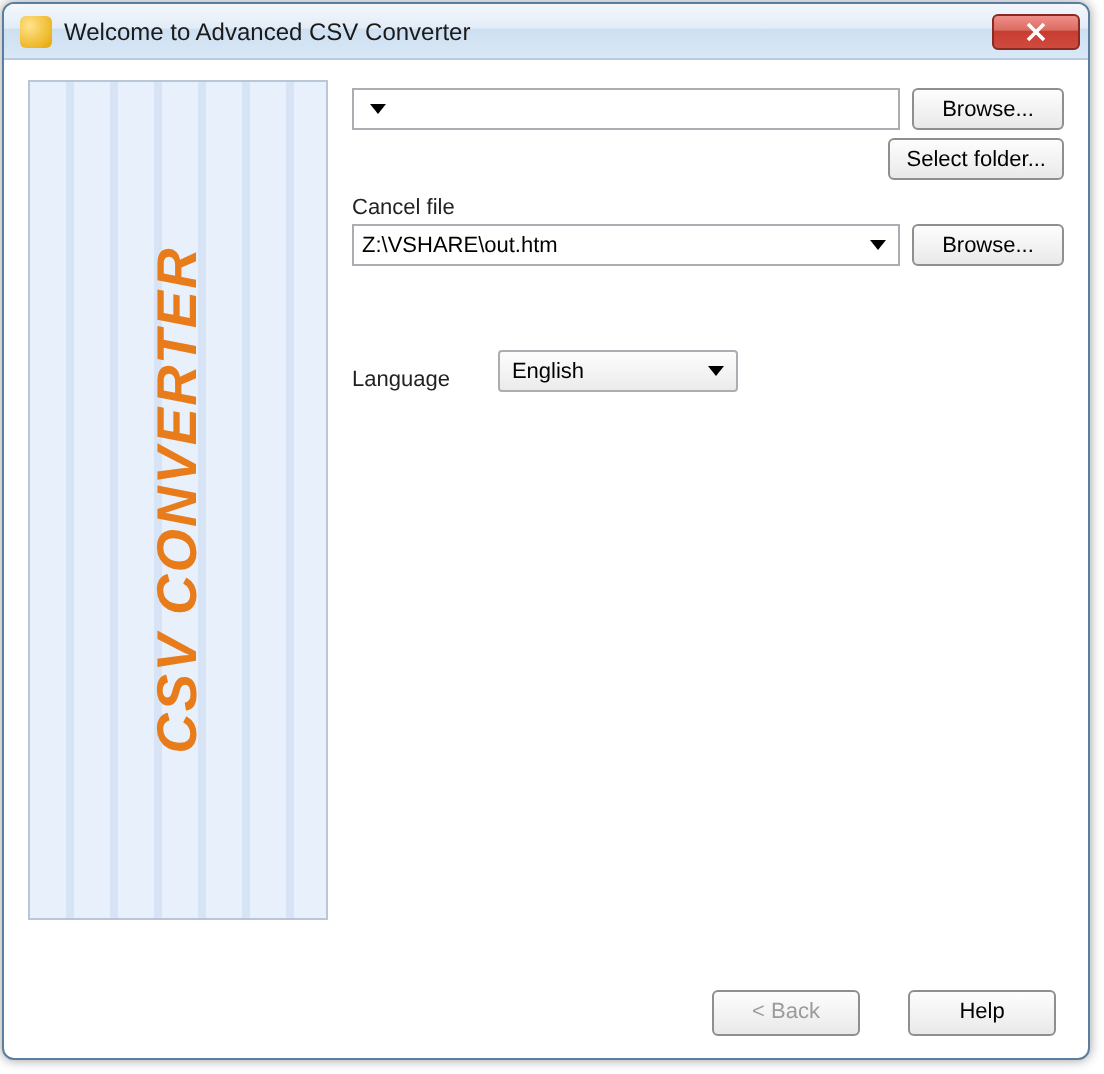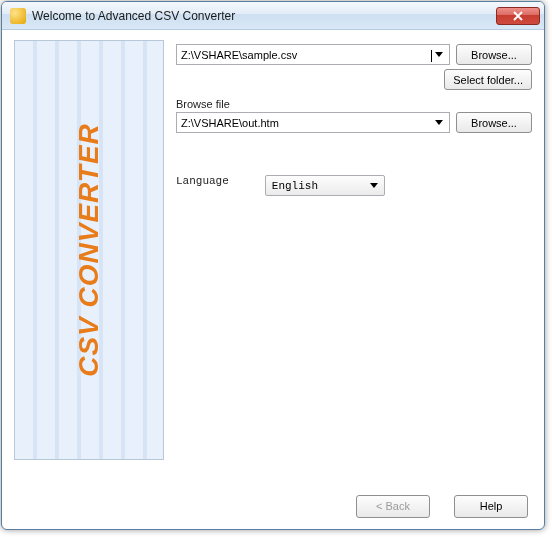--- a/index.html
+++ b/index.html
@@ -141,24 +141,23 @@
   }
   .btn.default {
     border: 1px solid #3c7fb1;
     box-shadow: inset 0 0 0 1px #a8d8eb;
     background: linear-gradient(to bottom, #f6fbfe, #d0eaf6);
   }
   .row-right { display:flex; justify-content:flex-end; margin-bottom:4px; }
   .row-right .btn { min-width: 84px; }
   .lang-row {
     display: flex;
-    align-items: flex-start;
-    gap: 36px;
+    align-items: flex-end;
+    gap: 24px;
     margin-top: 42px;
-    font-family: Liberation Mono, monospace;
   }
   .lang-row .field-label { margin: 0; }
   .select {
     width: 120px;
     height: 21px;
     border: 1px solid #abadb3;
     background: linear-gradient(to bottom, #fdfdfd, #ebebeb);
     display: flex;
     align-items: center;
     padding: 0 2px 0 6px;
@@ -206,34 +205,33 @@
 
   <div class="content">
     <div class="sidebar">
       <div class="brand">CSV CONVERTER</div>
     </div>
 
     <div class="main">
 
       <div class="field-row">
         <div class="combo">
-          <span class="combo-text caret">Z:\VSHARE\sample.csv</span>
           <div class="combo-arrow">
             <svg viewBox="0 0 8 6">
                 <path d="M0 0 L4 5 L8 0 Z" fill="#000"></path>
               </svg>
           </div>
         </div>
         <button class="btn">Browse...</button>
       </div>
       <div class="row-right">
         <button class="btn">Select folder...</button>
       </div>
 
-      <div class="field-label">Browse file</div>
+      <div class="field-label">Cancel file</div>
       <div class="field-row">
         <div class="combo">
           <span class="combo-text">Z:\VSHARE\out.htm</span>
           <div class="combo-arrow">
             <svg viewBox="0 0 8 6">
                 <path d="M0 0 L4 5 L8 0 Z" fill="#000"></path>
               </svg>
           </div>
         </div>
         <button class="btn">Browse...</button>

